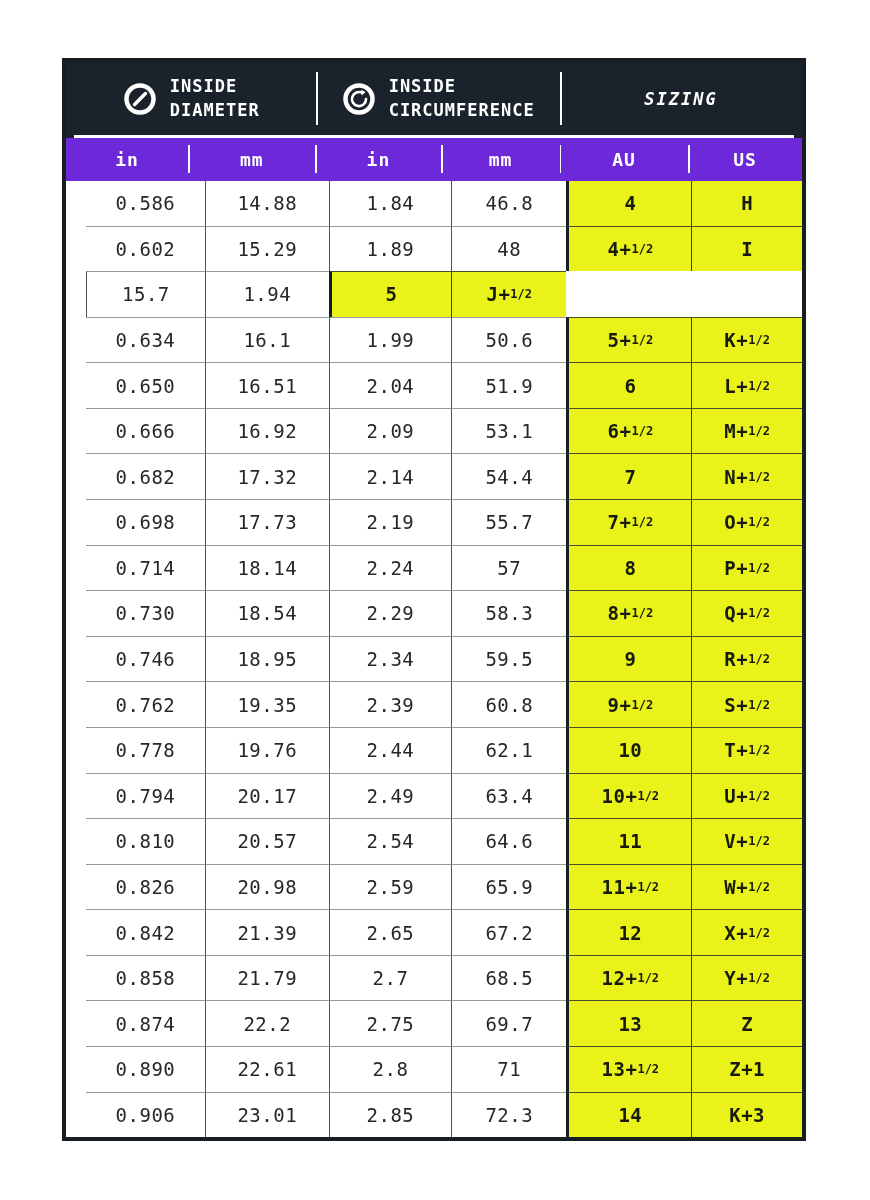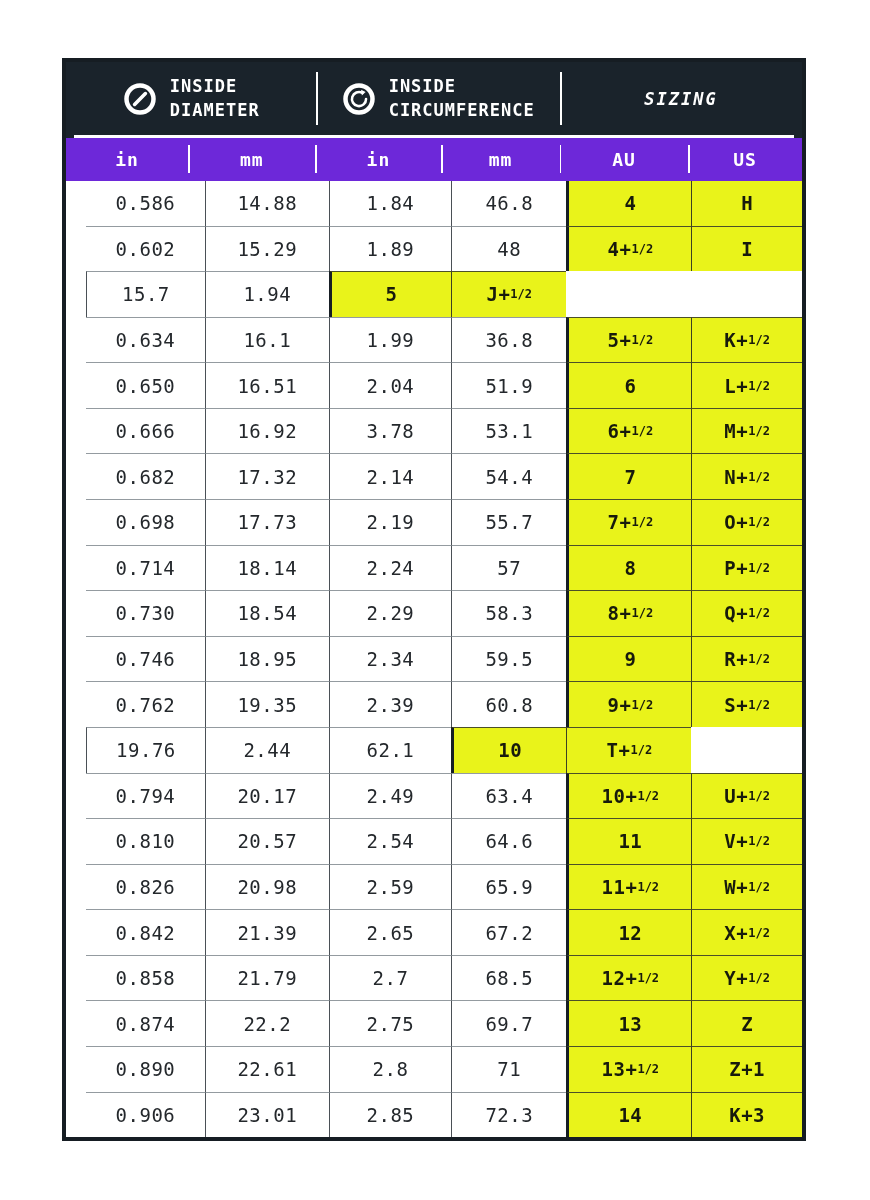--- a/index.html
+++ b/index.html
@@ -156,21 +156,21 @@
         <div class="cell c5 hl">5</div>
         <div class="cell c6 hl">
           <span>J+</span>
           <span class="frac">1/2</span>
         </div>
       </div>
       <div class="row">
         <div class="cell c1">0.634</div>
         <div class="cell c2">16.1</div>
         <div class="cell c3">1.99</div>
-        <div class="cell c4">36.8</div>
+        <div class="cell c4">50.6</div>
         <div class="cell c5 hl">
           <span>5+</span>
           <span class="frac">1/2</span>
         </div>
         <div class="cell c6 hl">
           <span>K+</span>
           <span class="frac">1/2</span>
         </div>
       </div>
       <div class="row">
@@ -180,21 +180,21 @@
         <div class="cell c4">51.9</div>
         <div class="cell c5 hl">6</div>
         <div class="cell c6 hl">
           <span>L+</span>
           <span class="frac">1/2</span>
         </div>
       </div>
       <div class="row">
         <div class="cell c1">0.666</div>
         <div class="cell c2">16.92</div>
-        <div class="cell c3">3.78</div>
+        <div class="cell c3">2.09</div>
         <div class="cell c4">53.1</div>
         <div class="cell c5 hl">
           <span>6+</span>
           <span class="frac">1/2</span>
         </div>
         <div class="cell c6 hl">
           <span>M+</span>
           <span class="frac">1/2</span>
         </div>
       </div>
@@ -267,20 +267,21 @@
         <div class="cell c5 hl">
           <span>9+</span>
           <span class="frac">1/2</span>
         </div>
         <div class="cell c6 hl">
           <span>S+</span>
           <span class="frac">1/2</span>
         </div>
       </div>
       <div class="row">
+        <div class="cell c1">0.778</div>
         <div class="cell c2">19.76</div>
         <div class="cell c3">2.44</div>
         <div class="cell c4">62.1</div>
         <div class="cell c5 hl">10</div>
         <div class="cell c6 hl">
           <span>T+</span>
           <span class="frac">1/2</span>
         </div>
       </div>
       <div class="row">

